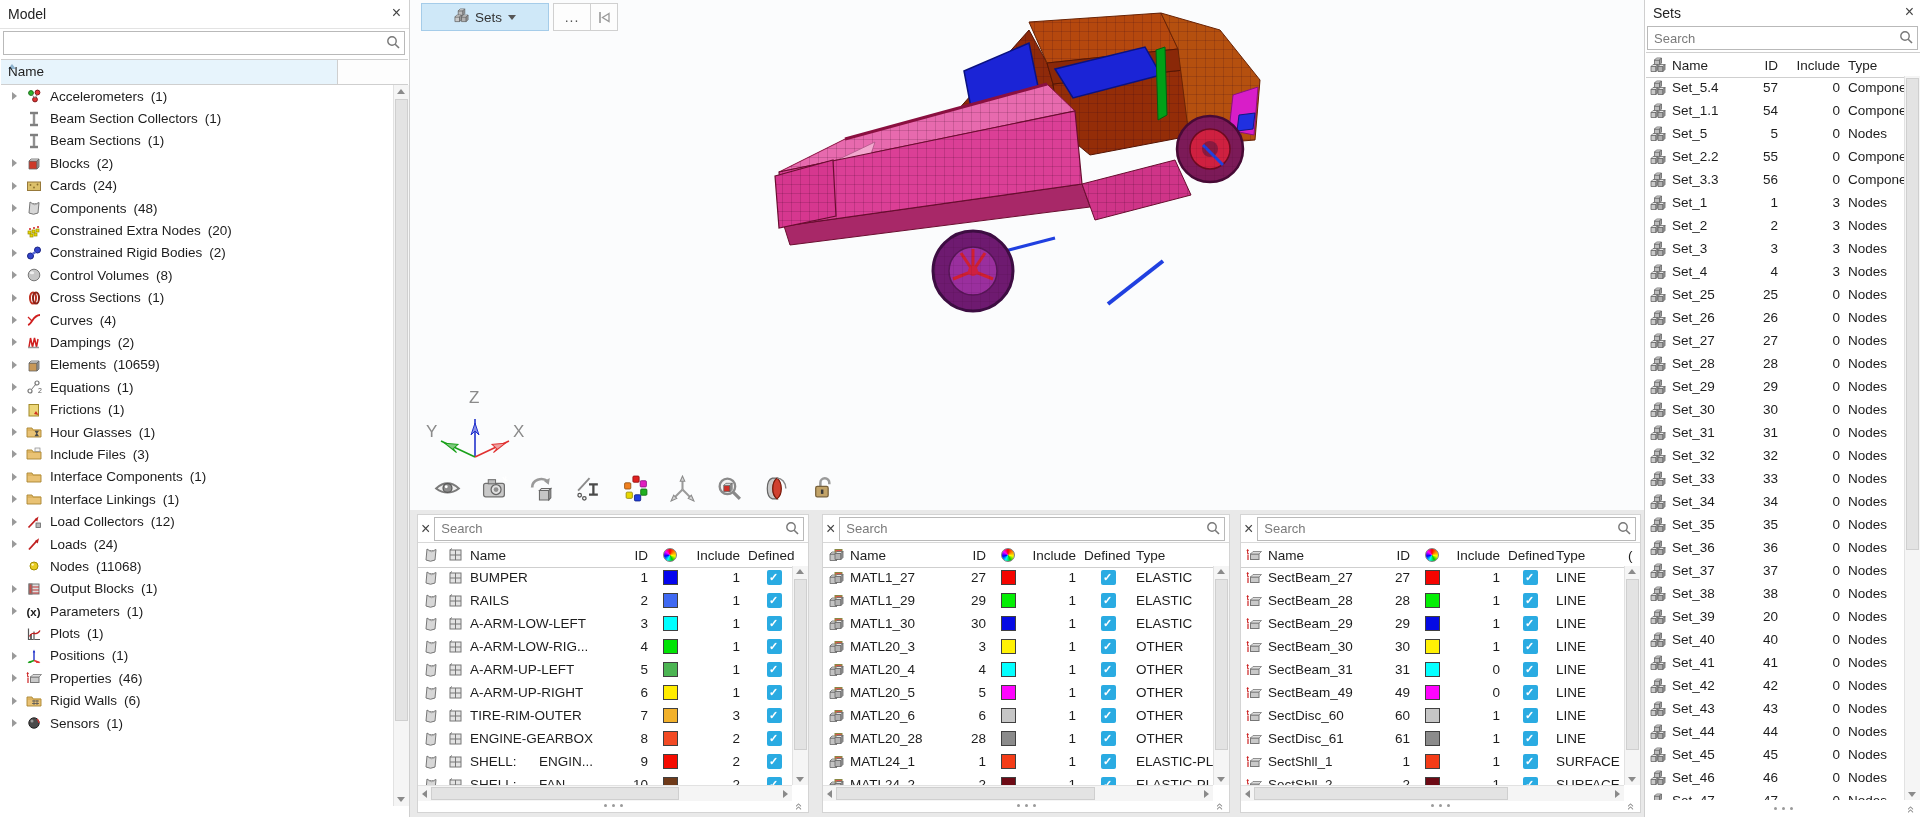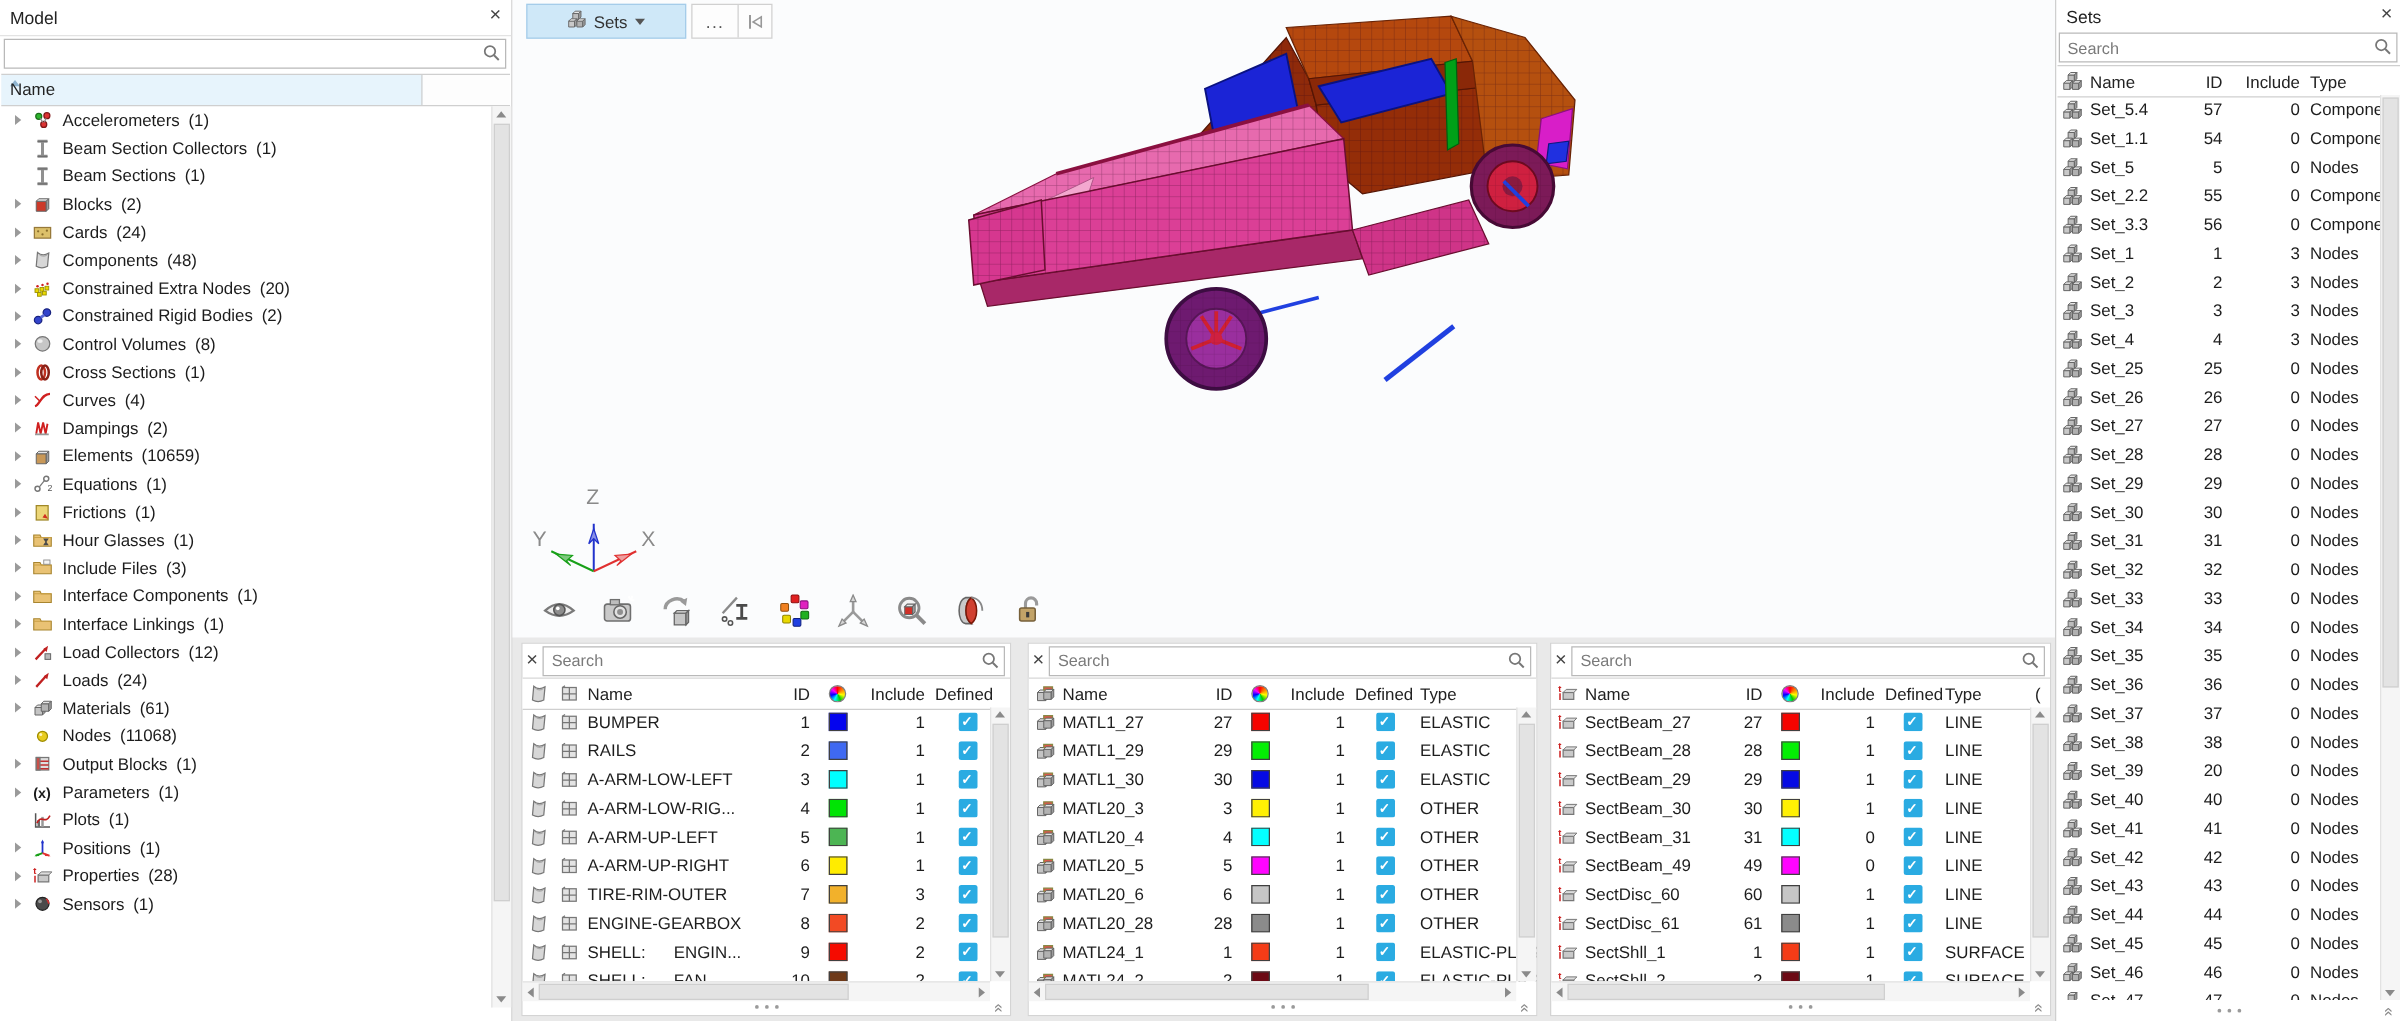--- a/index.html
+++ b/index.html
@@ -357,35 +357,20 @@
           <span class="ticon">
             <svg width="16" height="16" viewBox="0 0 16 16">
               <line x1="3" y1="13.5" x2="11" y2="4.6" stroke="#c02020" stroke-width="1.8"></line>
               <polygon points="13,2.2 9,5 11.8,7.4" fill="#c02020"></polygon>
             </svg>
           </span>
           <span class="tlab">Loads</span>
           <span class="tcount">(24)</span>
         </div>
         <div class="trow">
-          <span class="tw "></span>
-          <span class="ticon">
-            <svg width="16" height="16" viewBox="0 0 16 16">
-              <polygon points="2,8 8,8 8,14 2,14" fill="#c4c4c4" stroke="#666" stroke-width="0.8"></polygon>
-              <polygon points="2,8 4,6 10,6 8,8" fill="#e6e6e6" stroke="#666" stroke-width="0.8"></polygon>
-              <polygon points="8,8 10,6 10,12 8,14" fill="#9c9c9c" stroke="#666" stroke-width="0.8"></polygon>
-              <polygon points="7,5 13,5 13,11 7,11" fill="#b4b4b4" stroke="#666" stroke-width="0.8"></polygon>
-              <polygon points="7,5 9,3 15,3 13,5" fill="#e6e6e6" stroke="#666" stroke-width="0.8"></polygon>
-              <polygon points="13,5 15,3 15,9 13,11" fill="#9c9c9c" stroke="#666" stroke-width="0.8"></polygon>
-            </svg>
-          </span>
-          <span class="tlab">Materials</span>
-          <span class="tcount">(61)</span>
-        </div>
-        <div class="trow">
           <span class="tw none"></span>
           <span class="ticon">
             <svg width="16" height="16" viewBox="0 0 16 16">
               <circle cx="8" cy="8" r="4" fill="#e8cc20" stroke="#a08e00" stroke-width="1"></circle>
               <circle cx="6.6" cy="6.6" r="1.2" fill="#fff6c0"></circle>
             </svg>
           </span>
           <span class="tlab">Nodes</span>
           <span class="tcount">(11068)</span>
         </div>
@@ -443,21 +428,38 @@
           <span class="tw "></span>
           <span class="ticon">
             <svg width="16" height="16" viewBox="0 0 16 16">
               <rect x="4.5" y="7" width="8.5" height="5.5" fill="#c9c9c9" stroke="#777"></rect>
               <polygon points="4.5,7 7,4.5 15.5,4.5 13,7" fill="#dcdcdc" stroke="#777" stroke-width="0.8"></polygon>
               <line x1="2" y1="7.5" x2="2" y2="13" stroke="#cc2020" stroke-width="1.2"></line>
               <text x="0.5" y="6.5" font-size="7.5" font-weight="bold" fill="#cc2020">t</text>
             </svg>
           </span>
           <span class="tlab">Properties</span>
-          <span class="tcount">(28)</span>
+          <span class="tcount">(46)</span>
+        </div>
+        <div class="trow">
+          <span class="tw "></span>
+          <span class="ticon">
+            <svg width="16" height="16" viewBox="0 0 16 16">
+              <path d="M1 4 L6 4 L7 6 L15 6 L15 13 L1 13 Z" fill="#e9c274" stroke="#a8852f" stroke-width="0.9"></path>
+              <path d="M1 6 L15 6" stroke="#caa045" stroke-width="0.8"></path>
+              <g stroke="#555" stroke-width="0.8">
+                <line x1="6" y1="8" x2="13" y2="8"></line>
+                <line x1="6" y1="10.5" x2="13" y2="10.5"></line>
+                <line x1="8" y1="7" x2="8" y2="12"></line>
+                <line x1="11" y1="7" x2="11" y2="12"></line>
+              </g>
+            </svg>
+          </span>
+          <span class="tlab">Rigid Walls</span>
+          <span class="tcount">(6)</span>
         </div>
         <div class="trow">
           <span class="tw "></span>
           <span class="ticon">
             <svg width="16" height="16" viewBox="0 0 16 16">
               <circle cx="8" cy="8" r="5.2" fill="#4a4a4a" stroke="#222"></circle>
               <circle cx="6" cy="6" r="1.5" fill="#9a9a9a"></circle>
               <path d="M11 4 A6 6 0 0 1 13 8" stroke="#d03030" stroke-width="1.3" fill="none"></path>
             </svg>
           </span>

